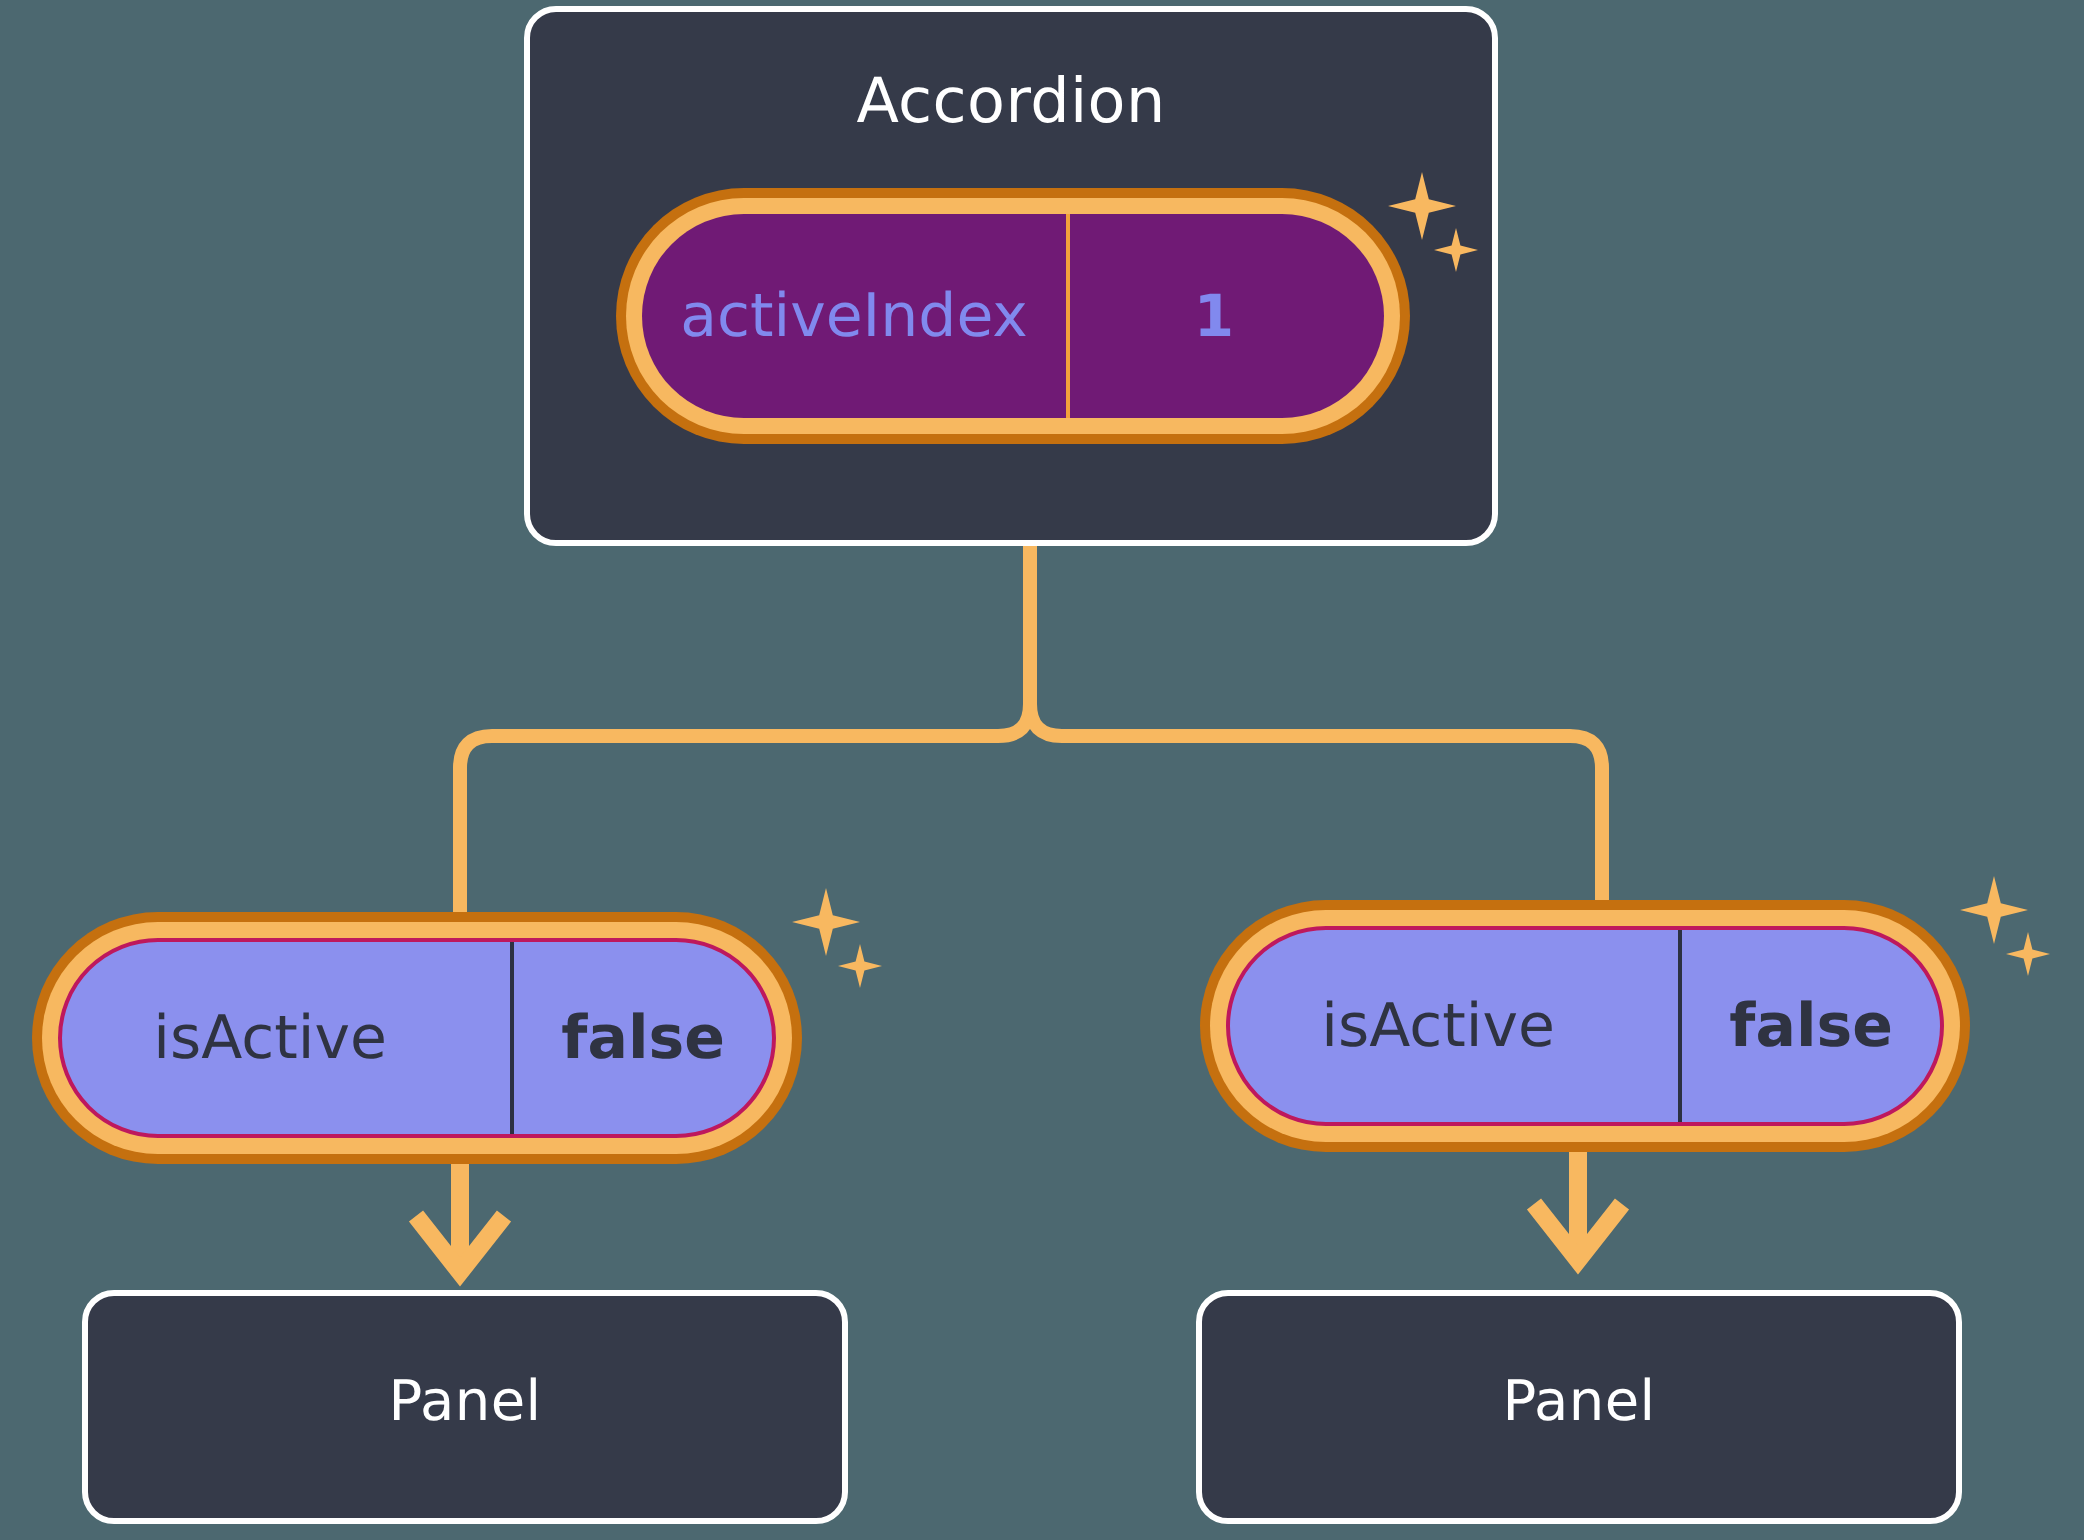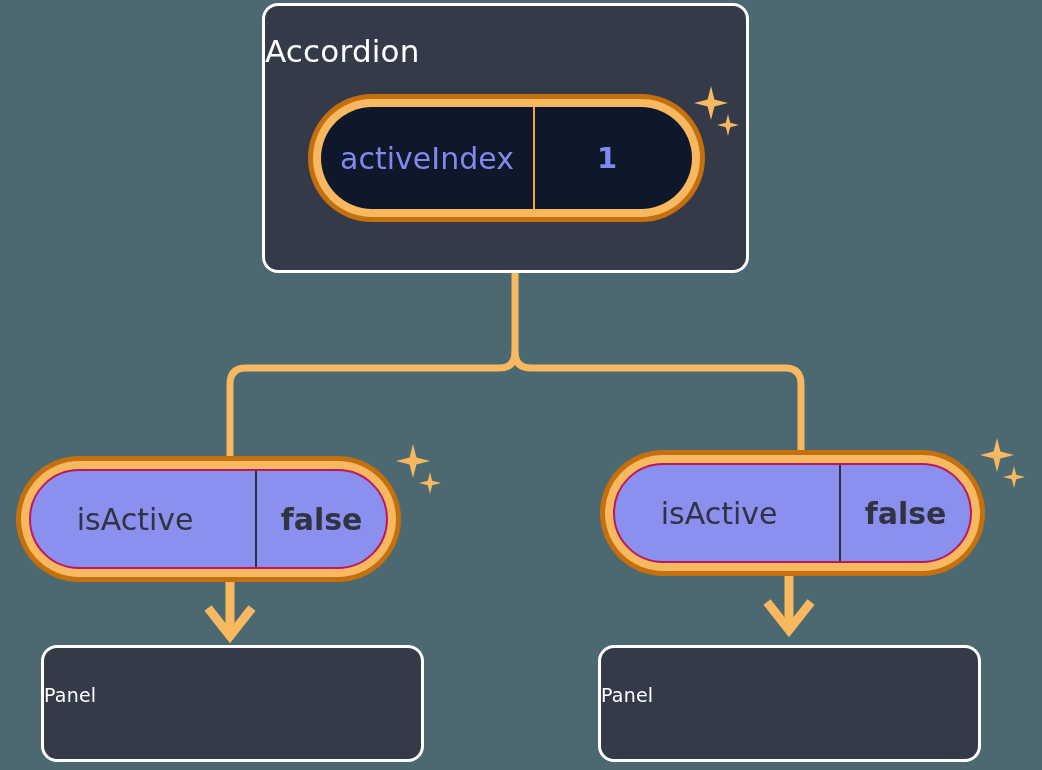--- a/index.html
+++ b/index.html
@@ -40,20 +40,21 @@
     box-sizing: border-box;
     background: #353a49;
     border: 3px solid #ffffff;
     border-radius: 16px;
     z-index: 3;
   }
   .card-title {
     position: absolute;
     left: 0;
     right: 0;
+    text-align: center;
     color: #ffffff;
     font-weight: 400;
     letter-spacing: 0.2px;
     white-space: nowrap;
   }
 
   #accordion-card {
     left: 262px;
     top: 3px;
     width: 487px;
@@ -66,21 +67,21 @@
 
   .panel-card {
     width: 383px;
     height: 117px;
     top: 645px;
   }
   #panel-card-left  { left: 41px; }
   #panel-card-right { left: 598px; }
   .panel-card .card-title {
     top: 36px;
-    font-size: 19px;
+    font-size: 28px;
   }
 
   
   .pill-wrap {
     position: absolute;
     z-index: 4;
   }
   
   .pill {
     position: relative;
@@ -112,21 +113,21 @@
   .pill-cell {
     display: flex;
     align-items: center;
     justify-content: center;
     white-space: nowrap;
     box-sizing: border-box;
   }
 
   
   .pill.dark .pill-body {
-    background: #0f172a;
+    background: #701a75;
   }
   .pill.dark .pill-key {
     color: #8189ee;
     font-weight: 400;
   }
   .pill.dark .pill-val {
     color: #8189ee;
     font-weight: 700;
   }
   .pill.dark .pill-val {

